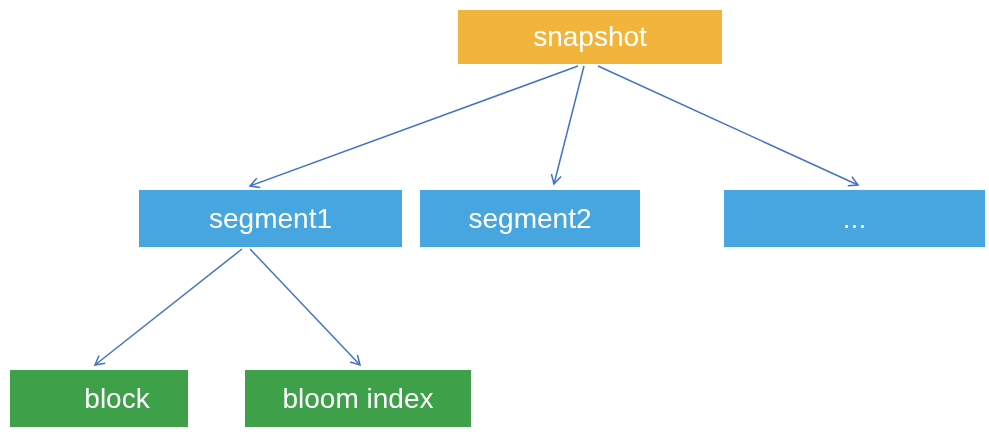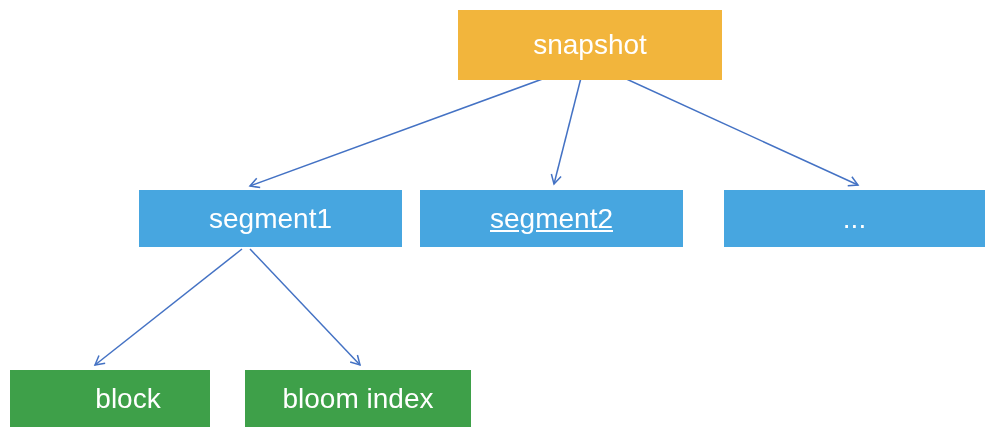--- a/index.html
+++ b/index.html
@@ -29,25 +29,25 @@
     position:absolute;
     display:flex;
     align-items:center;
     justify-content:center;
     color:#ffffff;
     font-size:28px;
     line-height:1;
     text-align:center;
     white-space:nowrap;
   }
-  .node-snapshot   {left:458px; top:10px;  width:264px; height:70px;}
+  .node-snapshot   {left:458px; top:10px;  width:264px; height:54px;}
   .node-segment1   {left:115px; top:190px; width:263px; height:57px;}
-  .node-segment2   {left:420px; top:190px; width:263px; height:57px;text-decoration:underline;}
+  .node-segment2   {left:420px; top:190px; width:220px; height:57px;}
   .node-more       {left:724px; top:190px; width:261px; height:57px;}
-  .node-block      {left:10px;  top:370px; width:200px; height:57px;padding-left:36px;}
+  .node-block      {left:10px;  top:370px; width:178px; height:57px;padding-left:36px;}
   .node-bloomindex {left:245px; top:370px; width:226px; height:57px;}
 </style>
 </head>
 <body>
 
 <div class="canvas">
 
   <svg class="edges" viewBox="0 0 989 434" xmlns="http://www.w3.org/2000/svg">
     <defs>
       <marker id="arrowhead" markerUnits="userSpaceOnUse" markerWidth="12" markerHeight="12" refX="10" refY="6" orient="auto">

